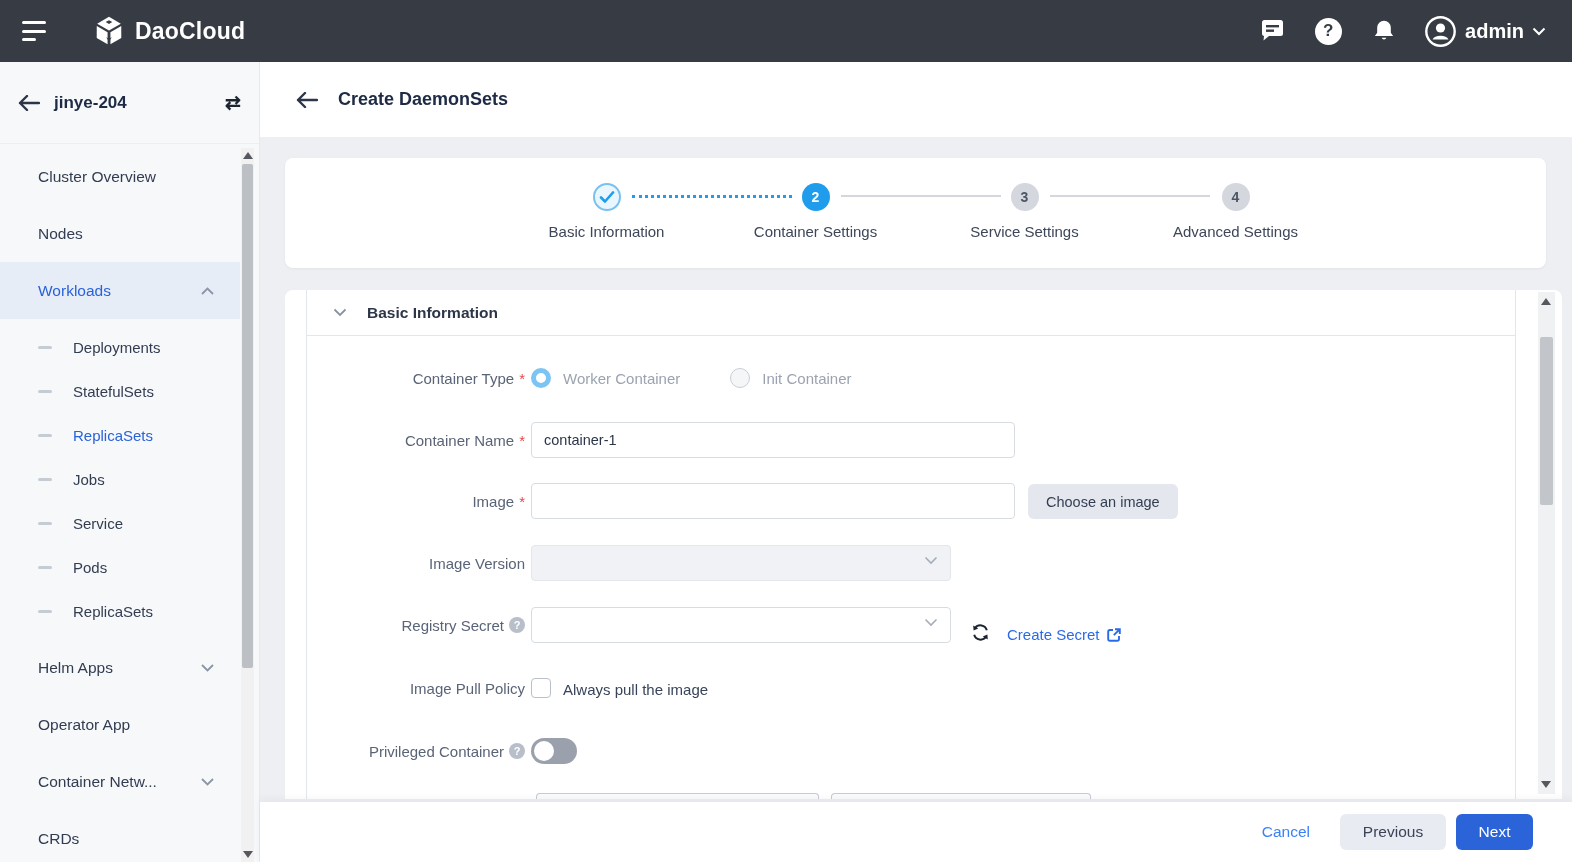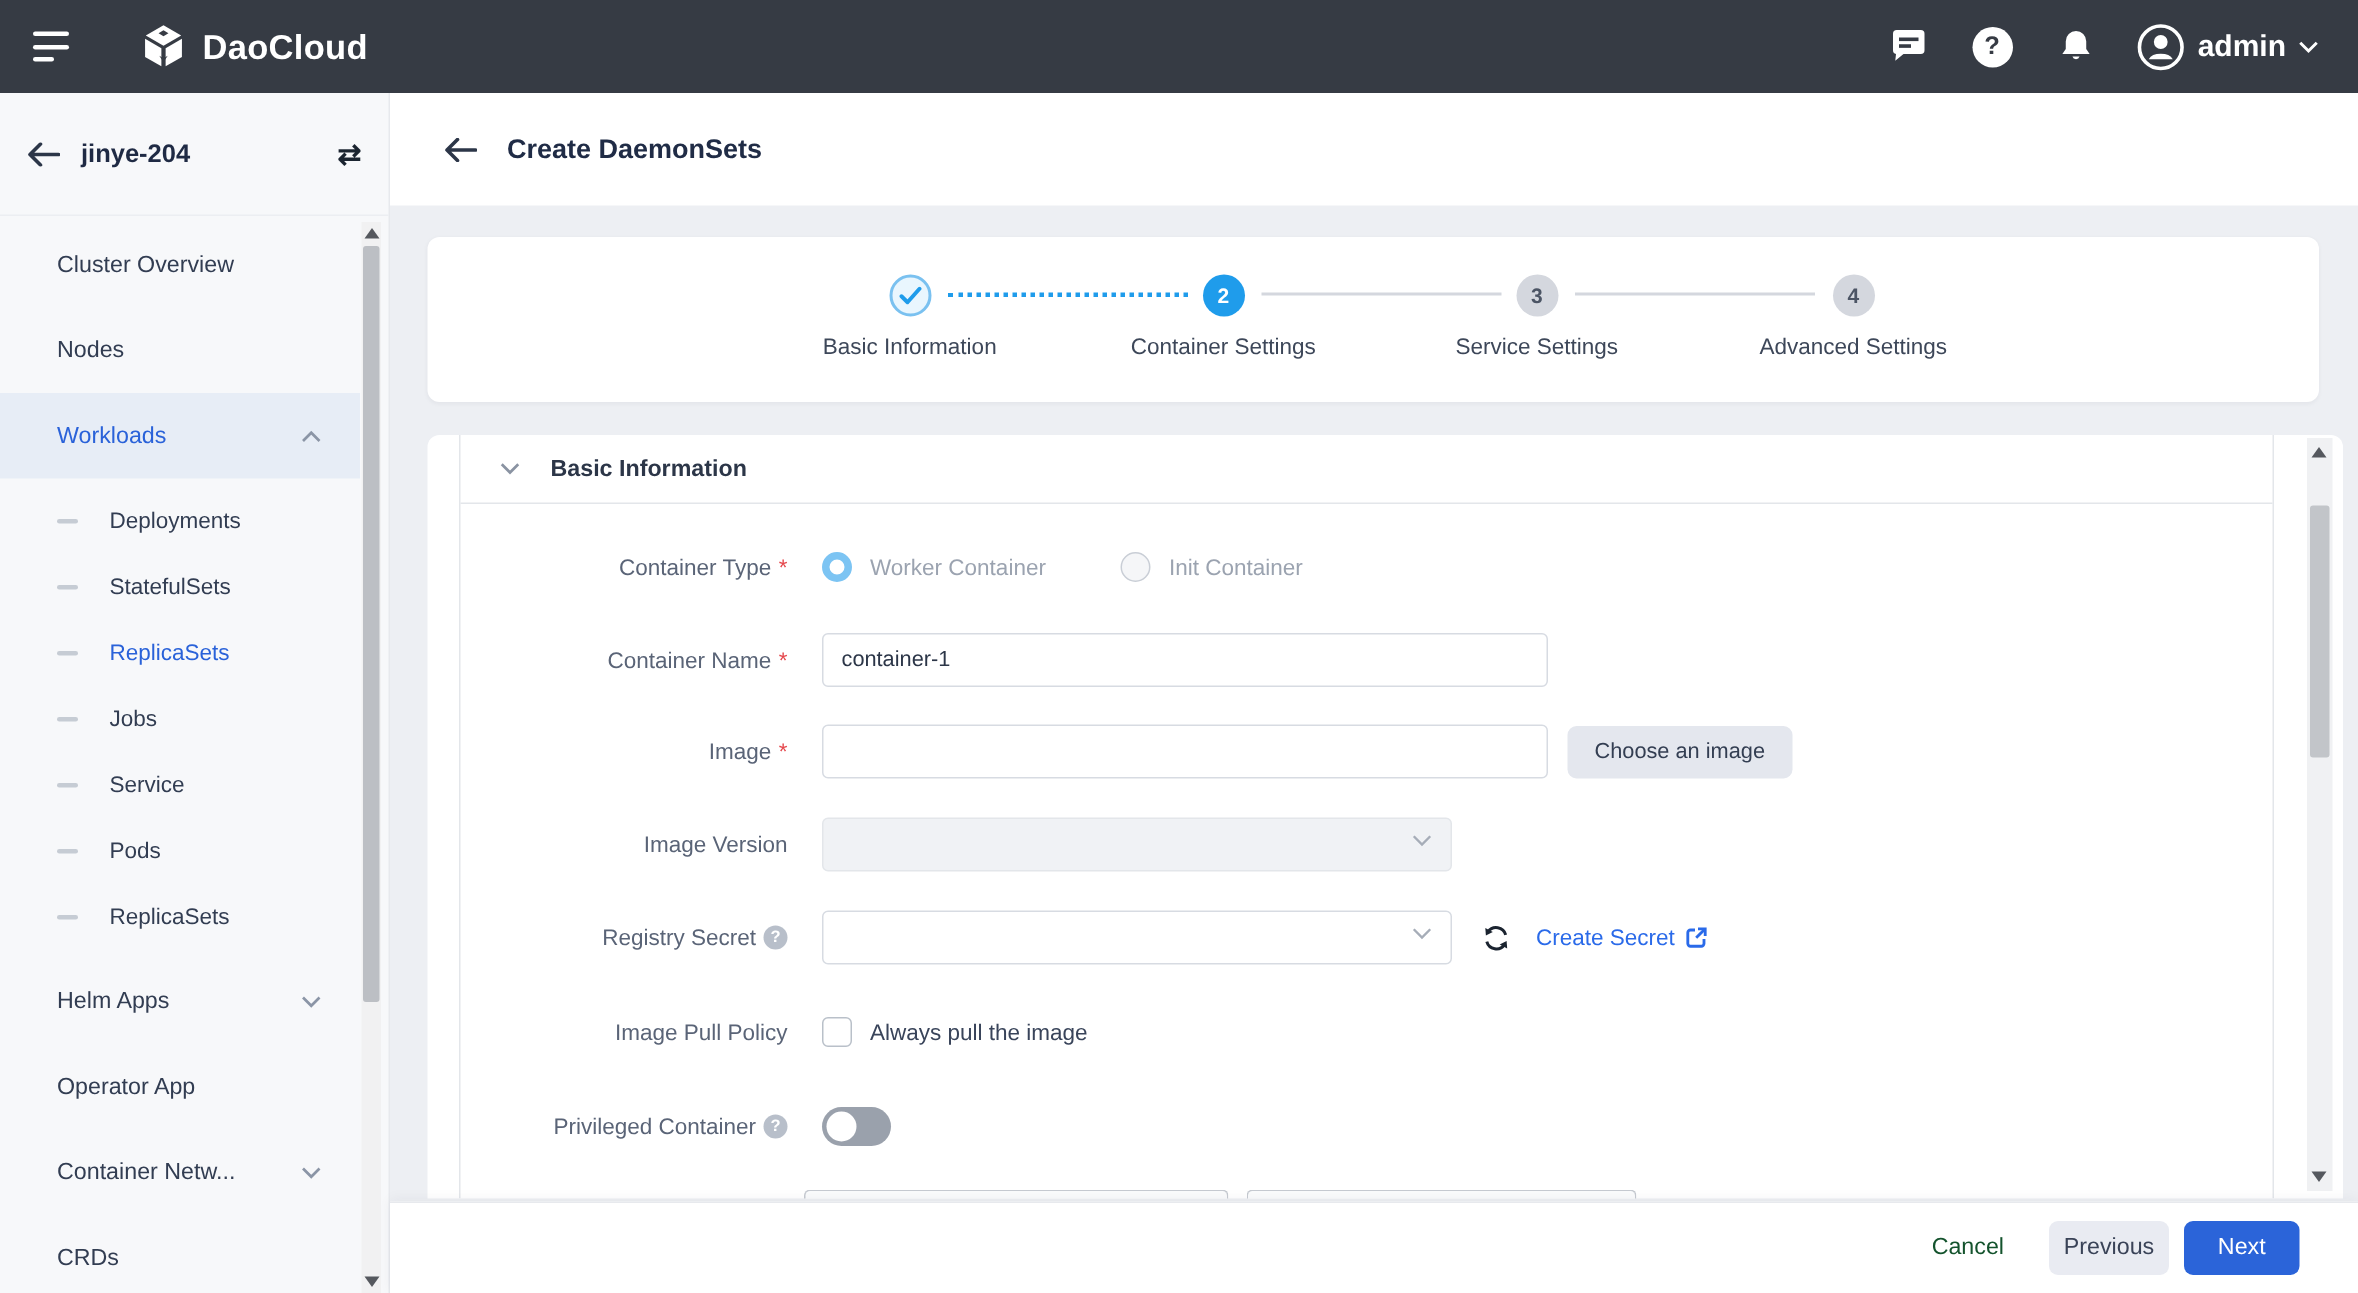--- a/index.html
+++ b/index.html
@@ -74,21 +74,21 @@
     border-left:1px solid #e3e6ea; border-right:1px solid #e3e6ea; }
   .section-head { height:46px; display:flex; align-items:center; border-bottom:1px solid #e3e6ea; }
   .sec-chevron { margin-left:26px; color:#8a93a2; cursor:pointer; }
   .sec-title { margin-left:20px; font-size:15.5px; font-weight:bold; color:#2c3648; }
   .f-row { position:absolute; left:0; display:flex; align-items:center; height:36px; }
   .f-label { width:218px; display:flex; justify-content:flex-end; align-items:center; gap:5px;
     font-size:15px; color:#5a6477; }
   .req { color:#e5484d; font-size:15px; }
   .qmark { width:16px; height:16px; border-radius:50%; background:#b8bfca; color:#fff; font-size:11px;
     font-weight:bold; display:flex; align-items:center; justify-content:center; flex:none; }
-  .f-ctrl { margin-left:23px; display:flex; align-items:center; }
+  .f-ctrl { margin-left:6px; display:flex; align-items:flex-end; }
   .text-input { width:484px; height:36px; border:1px solid #d7dbe2; border-radius:4px; padding:0 12px;
     font-size:14.5px; color:#2c3648; font-family:inherit; background:#fff; outline:none; }
   .select { position:relative; width:420px; height:36px; border:1px solid #d7dbe2; border-radius:4px;
     background:#fff; cursor:pointer; }
   .select.disabled { background:#f0f2f5; border-color:#e3e6ea; cursor:default; }
   .select .sel-chevron { position:absolute; right:12px; top:10px; color:#a6adb8; }
   .btn-choose { margin-left:13px; height:35px; padding:0 18px; background:#e4e7ee; border:none; border-radius:6px;
     font-size:14.5px; color:#333e52; font-family:inherit; cursor:pointer; }
   .radio-opt { display:flex; align-items:center; gap:12px; }
   .radio-on { width:20px; height:20px; border-radius:50%; background:#fff; border:5px solid #7cc4f3; flex:none; }
@@ -106,22 +106,22 @@
   
   .main-scroll { position:absolute; left:1538px; top:292px; width:17px; height:502px; background:#f0f1f3; z-index:25; }
   .main-scroll .thumb { position:absolute; left:2px; top:45px; width:13px; height:168px; background:#c2c5c9; border-radius:2px; }
   .main-scroll .arrow-up { left:3px; top:6px; }
   .main-scroll .arrow-down { left:3px; bottom:6px; }
 
   
   .footer { position:absolute; left:260px; top:801px; width:1312px; height:61px; background:#fff;
     border-top:1px solid #e7e9ed; box-shadow:0 -2px 8px rgba(31,45,61,.05);
     display:flex; align-items:center; justify-content:flex-end; padding-right:39px; z-index:26; }
-  .btn-cancel { background:none; border:none; font-size:15.5px; color:#14532d; font-family:inherit; cursor:pointer; margin-right:30px; }
-  .btn-prev { width:80px; height:36px; background:#e9ebf2; border:none; border-radius:6px;
+  .btn-cancel { background:none; border:none; font-size:15.5px; color:#3b82f6; font-family:inherit; cursor:pointer; margin-right:30px; }
+  .btn-prev { width:106px; height:36px; background:#e9ebf2; border:none; border-radius:6px;
     font-size:15.5px; color:#3a4358; font-family:inherit; cursor:pointer; margin-right:10px; }
   .btn-next { width:77px; height:36px; background:#2b64d9; border:none; border-radius:6px;
     font-size:15.5px; color:#fff; font-family:inherit; cursor:pointer; }
   svg { display:block; }
 </style>
 </head>
 <body>
 
 <div class="topbar">
   <div class="hamburger">

